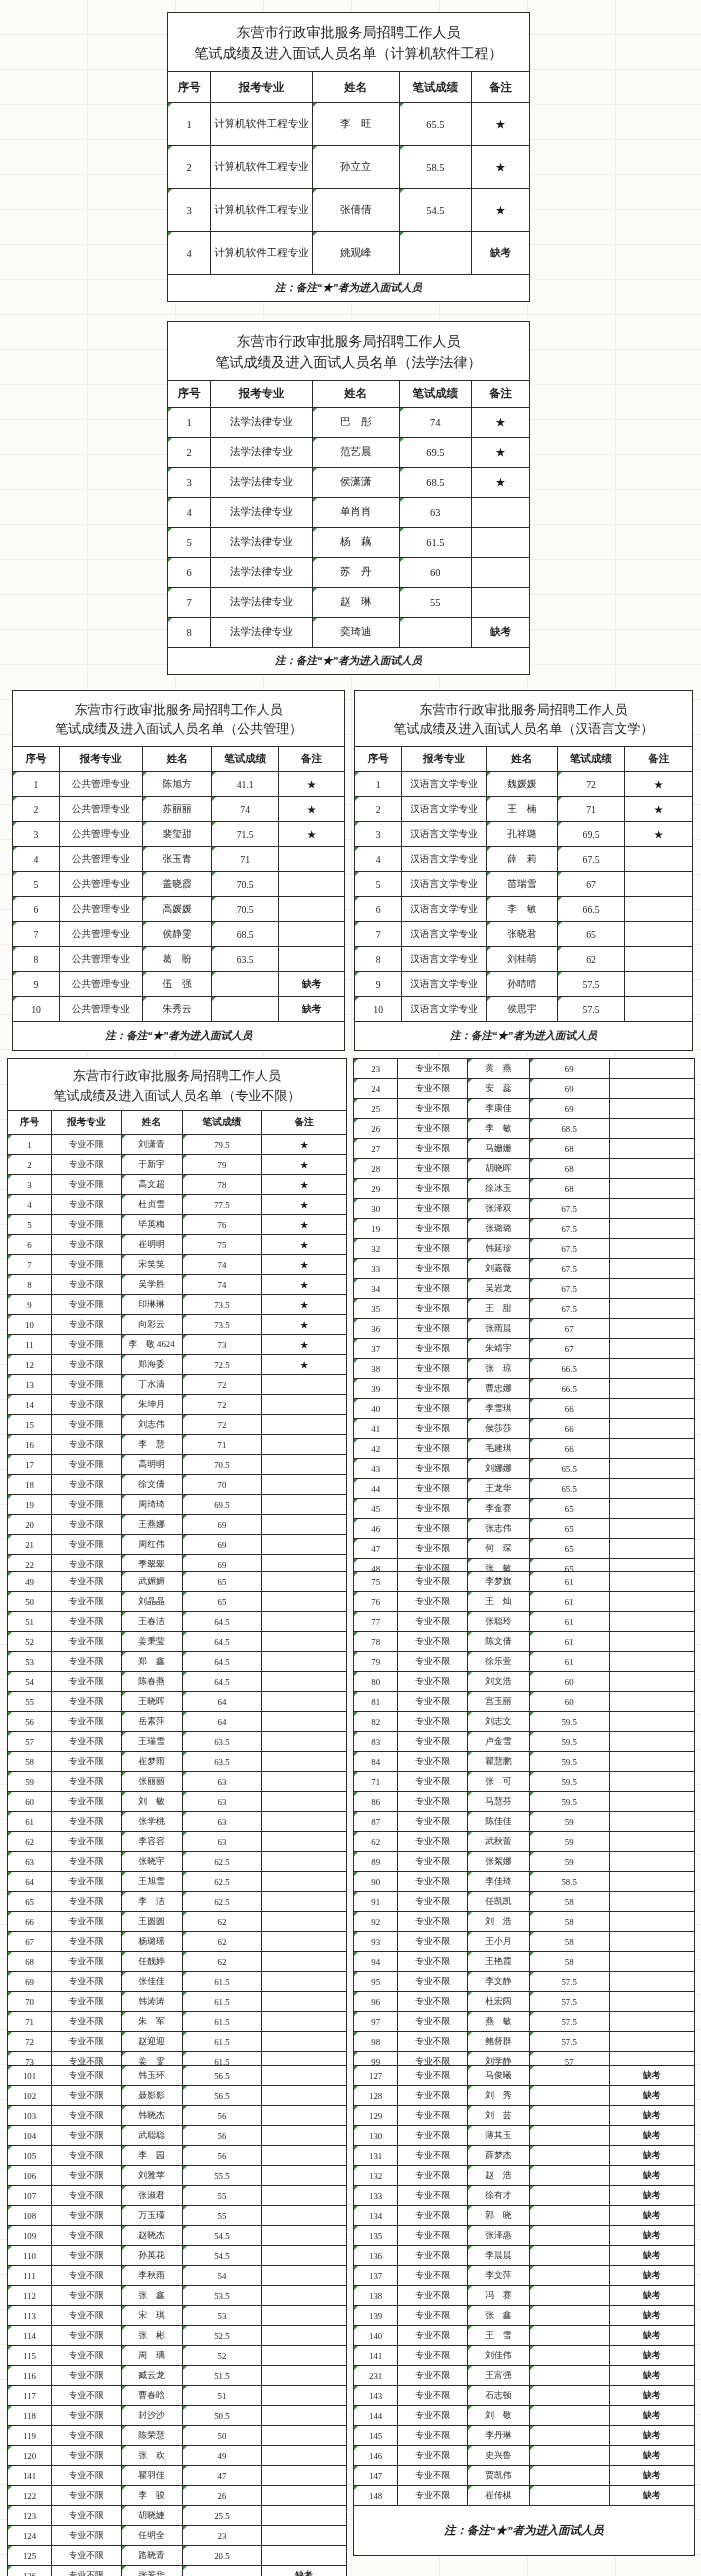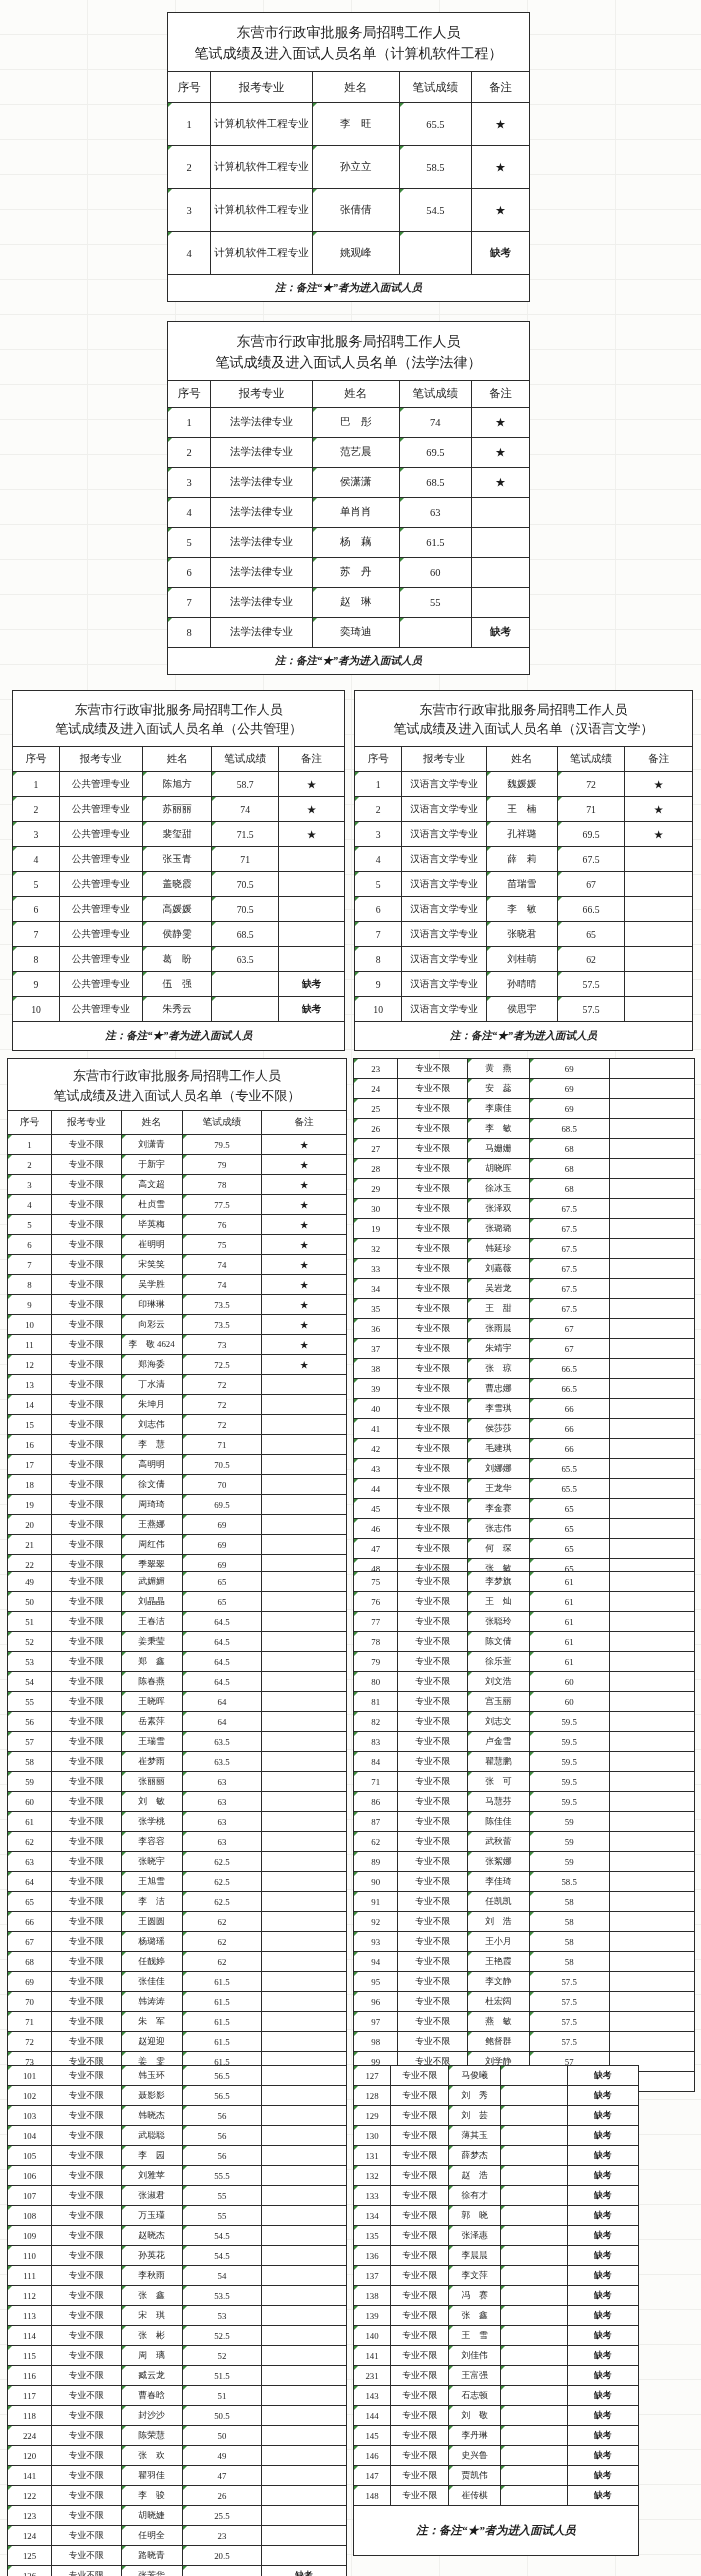--- a/index.html
+++ b/index.html
@@ -14,21 +14,21 @@
   }
   .sec{position:absolute;background:#fff;}
   .sec table{width:100%;border-collapse:collapse;table-layout:fixed;}
   .sec td{
     border:0.9px solid #2b2b2b;text-align:center;vertical-align:middle;
     padding:0 1.8px;position:relative;overflow:hidden;white-space:nowrap;
   }
   .sec table{border:1.8px solid #2b2b2b;}
   .title-row td{font-weight:normal;font-size:14px;line-height:1.5;padding:8.8px 1.8px 7px;}
   .main-chunk .title-row td{font-size:13px;padding:7px 1.8px 5.3px;}
-  .head td{font-weight:normal;}
+  .head td{font-weight:bold;}
   #sec-computer .head td{height:30px;font-size:11.4px;}
   #sec-law .head td{height:26px;font-size:11.4px;}
   #sec-public .head td,#sec-chinese .head td{height:24.6px;font-size:10.5px;}
   .main-chunk .head td{height:23px;font-size:9.7px;}
   #sec-computer .data td{height:42px;font-size:10.5px;}
   #sec-law .data td{height:29px;font-size:10.5px;}
   #sec-public .data td,#sec-chinese .data td{height:24px;font-size:9.7px;}
   .main-chunk .data td{height:19px;font-size:8.8px;}
   .note-row td{font-weight:bold;font-size:10.5px;height:26px;font-style:italic;}
   #sec-public .note-row td,#sec-chinese .note-row td{height:28px;}
@@ -41,21 +41,21 @@
   
   #sec-computer{left:167px;top:12.3px;width:363px;}
   #sec-law{left:167px;top:321px;width:363px;}
   #sec-public{left:12.3px;top:690px;width:333px;}
   #sec-chinese{left:354px;top:690px;width:339px;}
   #main-left1{left:7px;top:1058px;width:340px;}
   #main-right1{left:353px;top:1058px;width:342px;}
   #main-left2{left:7px;top:1571px;width:340px;}
   #main-right2{left:353px;top:1571px;width:342px;}
   #main-left3{left:7px;top:2065px;width:340px;}
-  #main-right3{left:353px;top:2065px;width:286px;}
+  #main-right3{left:353px;top:2065px;width:342px;}
 </style>
 </head>
 <body>
 
 <div class="sec" id="sec-computer">
   <table>
     <colgroup>
         <col style="width:12%">
         <col style="width:28%">
         <col style="width:24%">
@@ -227,21 +227,21 @@
           <td>姓名</td>
           <td>笔试成绩</td>
           <td>备注</td>
         </tr>
     </tbody>
     <tbody class="data">
         <tr>
         <td class="c0 tri">1</td>
         <td class="c1">公共管理专业</td>
         <td class="c2 tri">陈旭方</td>
-        <td class="c3 tri">58.7</td>
+        <td class="c3 tri">41.1</td>
         <td class="c4">★</td>
       </tr>
         <tr>
         <td class="c0 tri">2</td>
         <td class="c1">公共管理专业</td>
         <td class="c2 tri">苏丽丽</td>
         <td class="c3 tri">74</td>
         <td class="c4">★</td>
       </tr>
         <tr>
@@ -1314,21 +1314,21 @@
         <td class="c4"></td>
       </tr>
         <tr>
         <td class="c0 tri">118</td>
         <td class="c1">专业不限</td>
         <td class="c2 tri">封沙沙</td>
         <td class="c3 tri">50.5</td>
         <td class="c4"></td>
       </tr>
         <tr>
-        <td class="c0 tri">224</td>
+        <td class="c0 tri">119</td>
         <td class="c1">专业不限</td>
         <td class="c2 tri">陈荣慧</td>
         <td class="c3 tri">50</td>
         <td class="c4"></td>
       </tr>
         <tr>
         <td class="c0 tri">120</td>
         <td class="c1">专业不限</td>
         <td class="c2 tri">张　欢</td>
         <td class="c3 tri">49</td>

